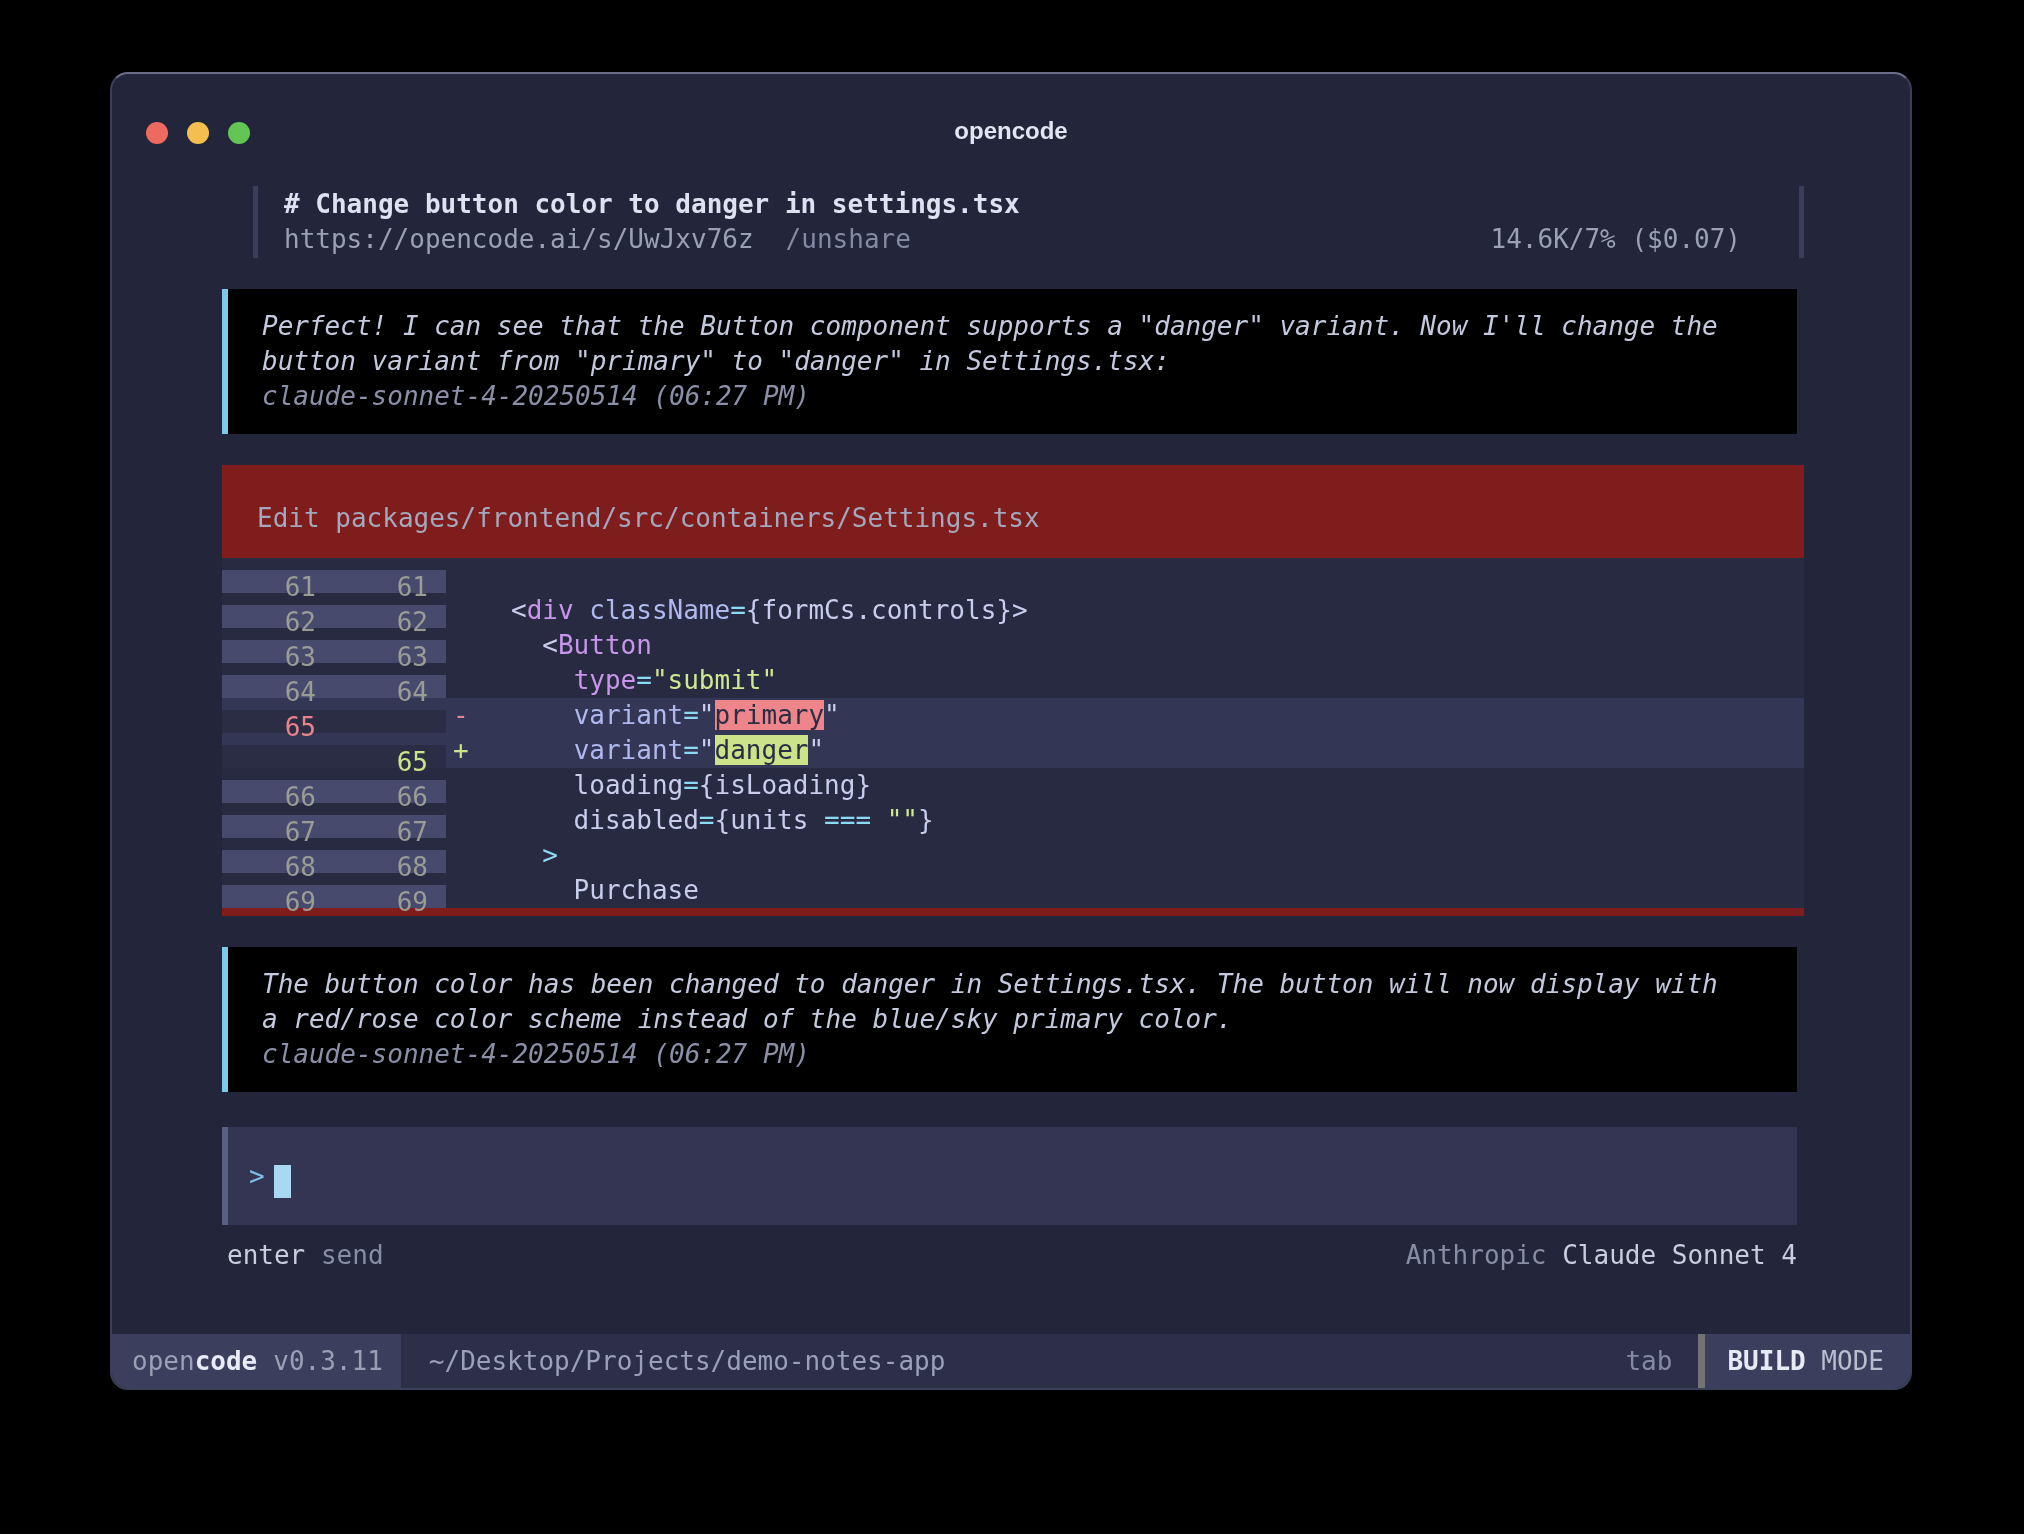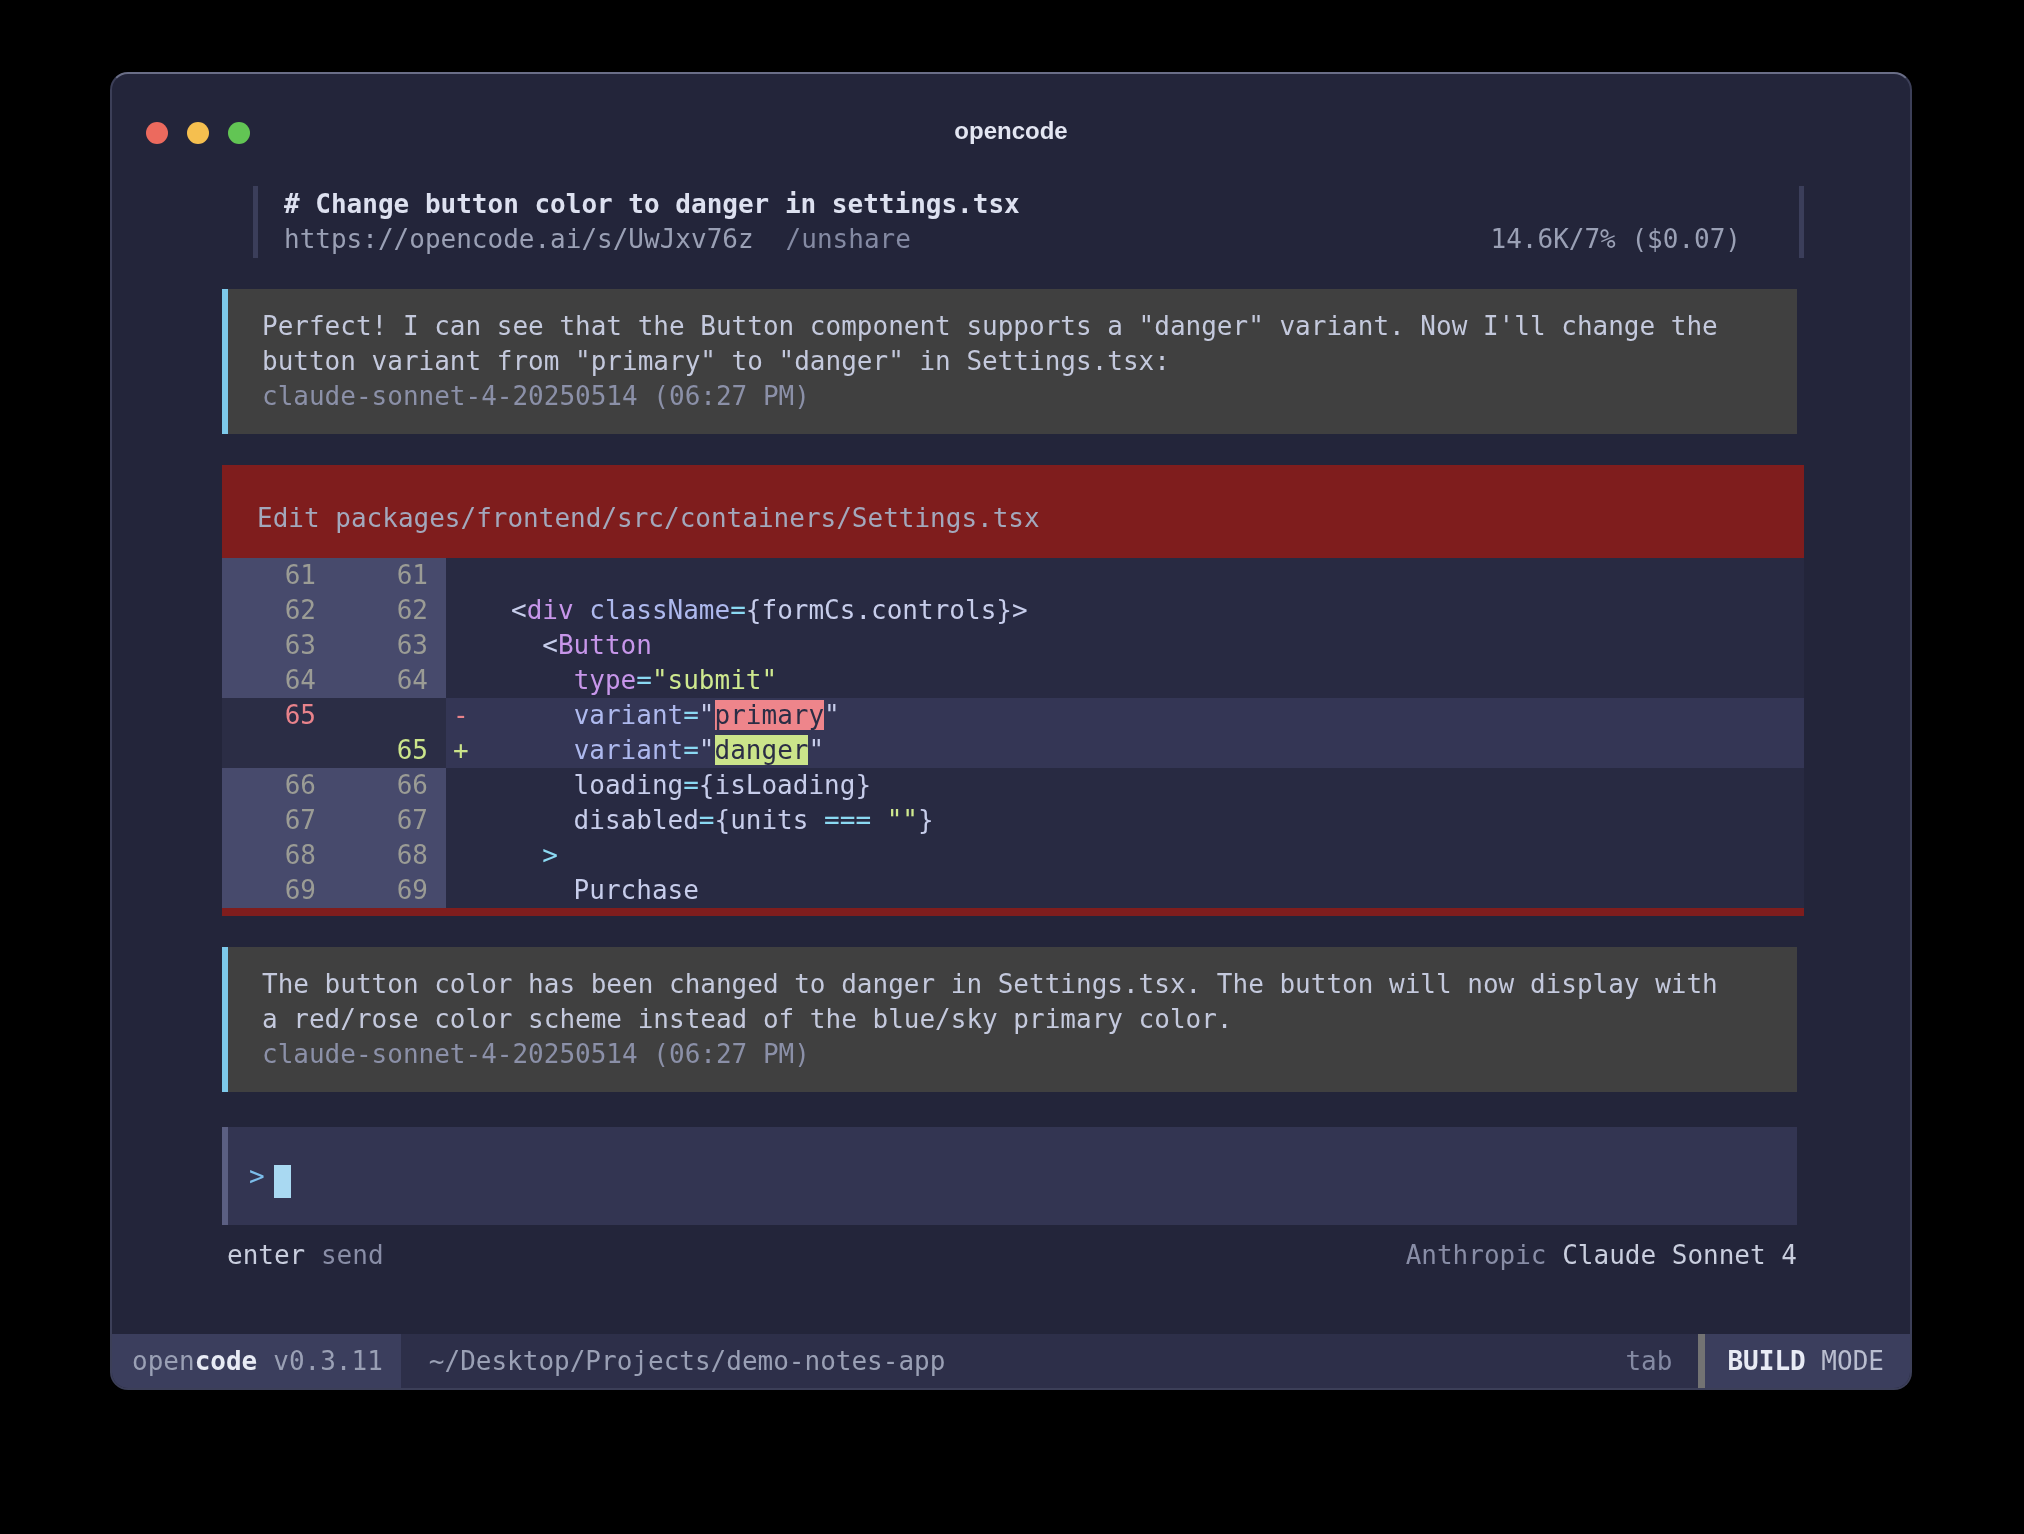--- a/index.html
+++ b/index.html
@@ -27,30 +27,30 @@
   
   .header{margin-left:31px;border-left:5px solid #3b3e5a;border-right:5px solid #3b3e5a;
           padding:1px 16px 1px 26px;}
   .h-title{color:#dde1f0;font-weight:bold;white-space:pre;}
   .h-row2{display:flex;justify-content:space-between;white-space:pre;}
   .h-url{color:#9aa0b5;}
   .h-unshare{color:#848aa3;margin-left:32px;}
   .h-tokens{color:#9aa0b5;padding-right:42px;}
 
   
-  .msg{margin:31px 7px 0 0;background:#404040;border-left:6px solid #7dc9ea;
-       padding:20px 0 20px 34px;}
+  .msg{margin:31px 7px 0 0;background:#000000;border-left:6px solid #7dc9ea;
+       padding:20px 0 20px 34px;font-style:italic;}
   .msg-text{color:#c4c9dd;white-space:pre;}
   .msg-meta{color:#8b90a8;white-space:pre;}
 
   
   .edit{margin-top:31px;background:#7f1d1d;padding-bottom:8px;}
   .edit-header{padding:36px 0 22px 35px;color:#a3a8bc;white-space:pre;}
   .drow{display:flex;height:35px;white-space:pre;background:#282a42;}
-  .drow .gut{flex:0 0 112px;text-align:right;padding-right:18px;background:#474a6c;color:#9b9c95;}
+  .drow .gut{flex:0 0 112px;text-align:right;padding-right:18px;background:#474a6c;color:#9b9c95;margin-top:12px;}
   .drow .marker{flex:0 0 33px;padding-left:7px;}
   .drow .code{flex:1 1 auto;padding-left:32px;color:#c7cdeb;}
   .drow.del,.drow.add{background:#343655;}
   .drow.del .gut,.drow.add .gut{background:#2b2d45;}
   .drow.del .gut.old,.drow.del .marker{color:#e9838b;}
   .drow.add .gut.new,.drow.add .marker{color:#cbe48a;}
   .tk-pun{color:#c7cdeb;}
   .tk-kw{color:#c796ea;}
   .tk-attr{color:#aeb9ee;}
   .tk-op{color:#8bd9f2;}

